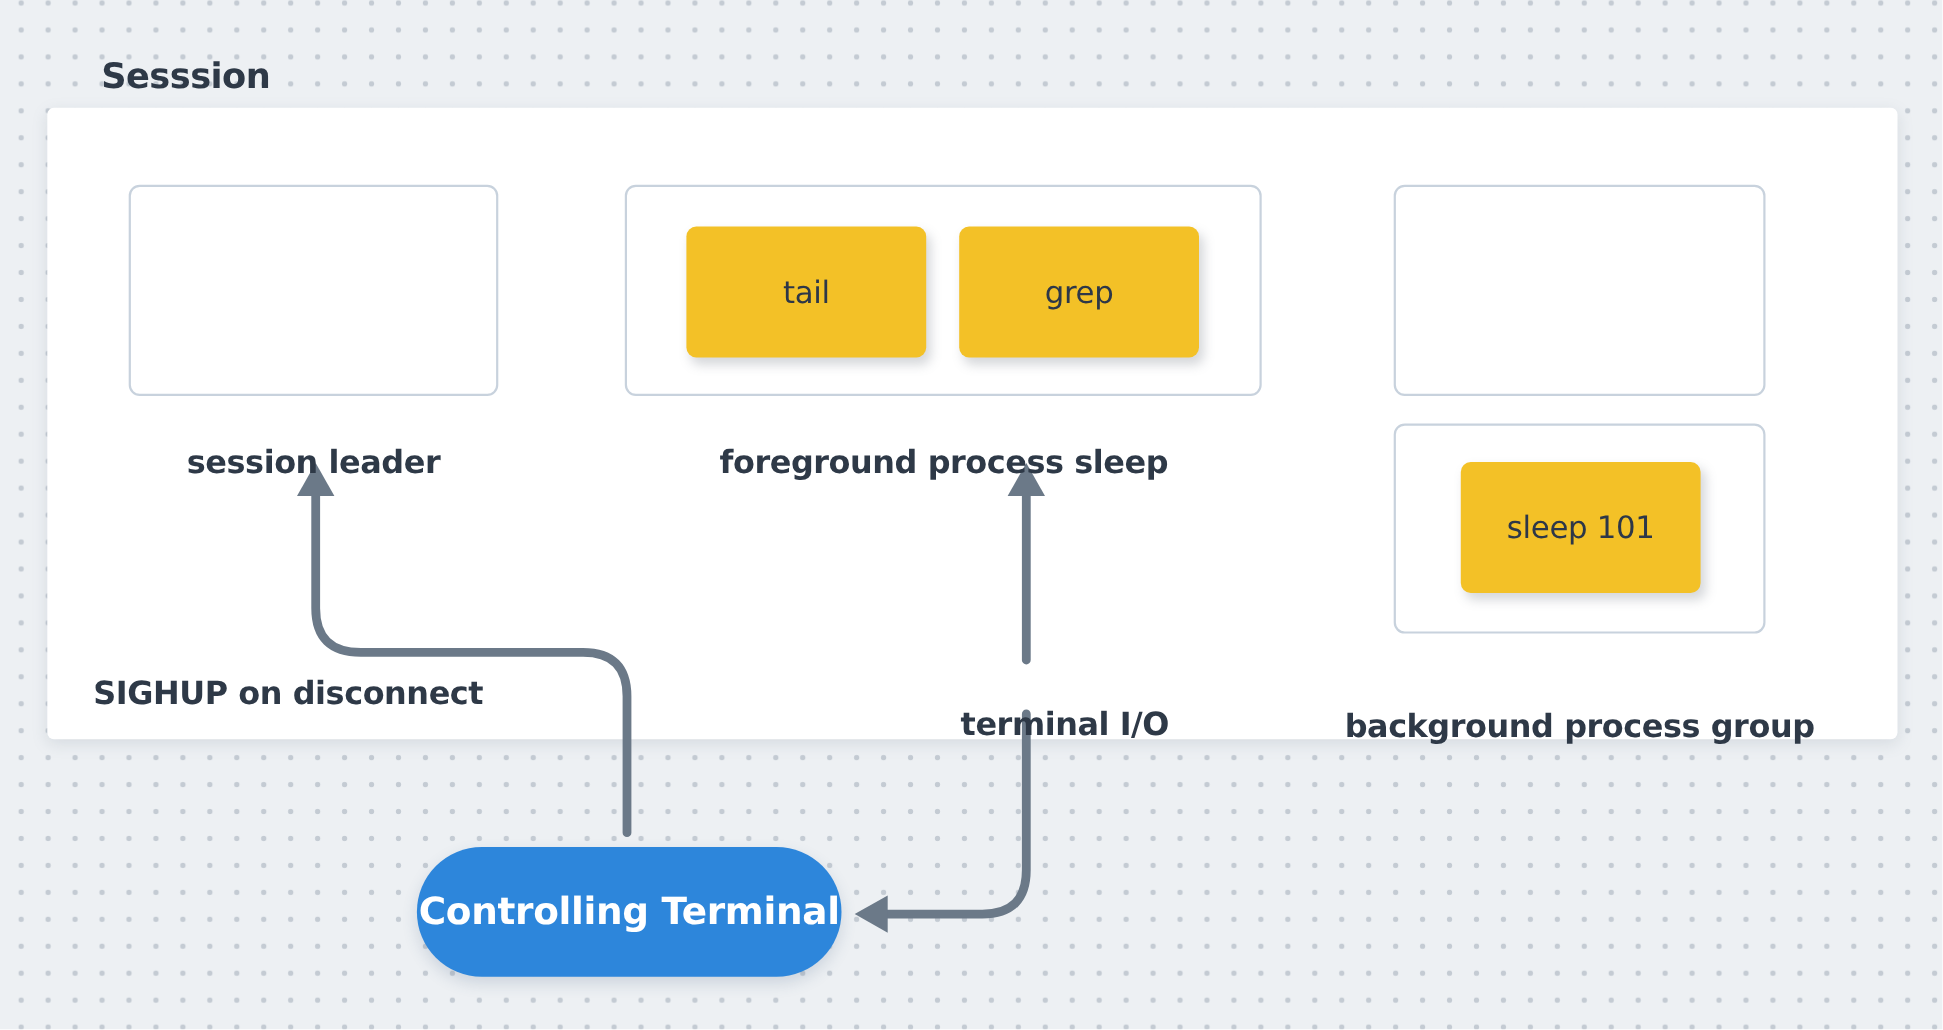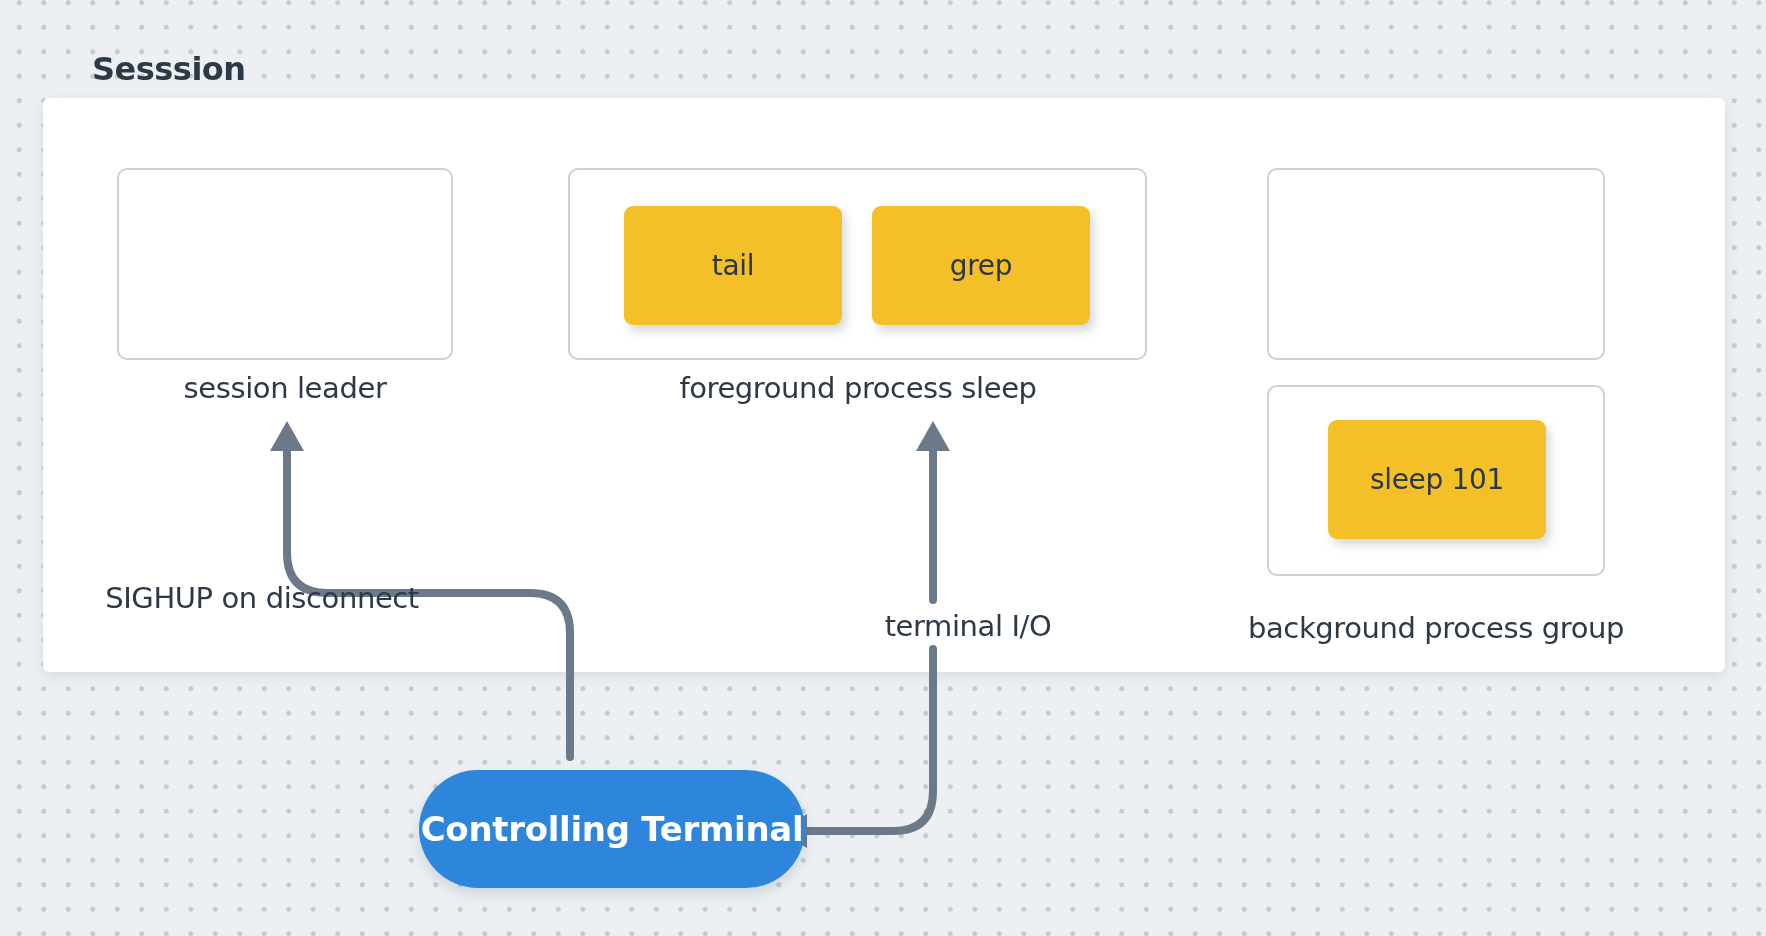--- a/index.html
+++ b/index.html
@@ -38,36 +38,36 @@
     font-size:28px;color:var(--node-text);font-weight:500;letter-spacing:-0.3px;
     box-shadow:4px 6px 10px rgba(120,125,135,0.30);
   }
   .n-bash{left:176px;top:206px}
   .n-tail{left:624px;top:206px}
   .n-grep{left:872px;top:206px}
   .n-sleep100{left:1328px;top:206px}
   .n-sleep101{left:1328px;top:420px}
   .lbl{
     position:absolute;transform:translateX(-50%);white-space:nowrap;
-    font-size:29px;line-height:32px;font-weight:400;color:var(--label);
-    letter-spacing:-0.4px;z-index:4;
+    font-size:29px;line-height:32px;font-weight:700;color:var(--label);
+    letter-spacing:-0.4px;z-index:4;margin-top:32px;
   }
   .lbl-session{left:285px;top:372px}
   .lbl-foreground{left:858px;top:372px}
   .lbl-background{left:1436px;top:612px}
   .lbl-sighup{left:262px;top:582px}
   .lbl-termio{left:968px;top:610px}
   .arrows{position:absolute;left:0;top:0;width:1766px;height:936px;z-index:3;pointer-events:none}
   .arrows path{fill:none;stroke:var(--arrow);stroke-width:8;stroke-linecap:round;stroke-linejoin:round}
   .arrows polygon{fill:var(--arrow)}
   .pill{
     position:absolute;left:379px;top:770px;width:386px;height:118px;
     background:var(--pill);border-radius:59px;display:flex;align-items:center;
     justify-content:center;color:var(--pill-text);font-size:34px;font-weight:700;
-    letter-spacing:-0.3px;z-index:4;box-shadow:0 6px 14px rgba(60,90,130,0.18);margin-left:40px;
+    letter-spacing:-0.3px;z-index:4;box-shadow:0 6px 14px rgba(60,90,130,0.18);
   }
 </style>
 </head>
 <body>
 
 <div class="canvas">
 
   <div class="title">Sesssion</div>
 
   <div class="panel"></div>

